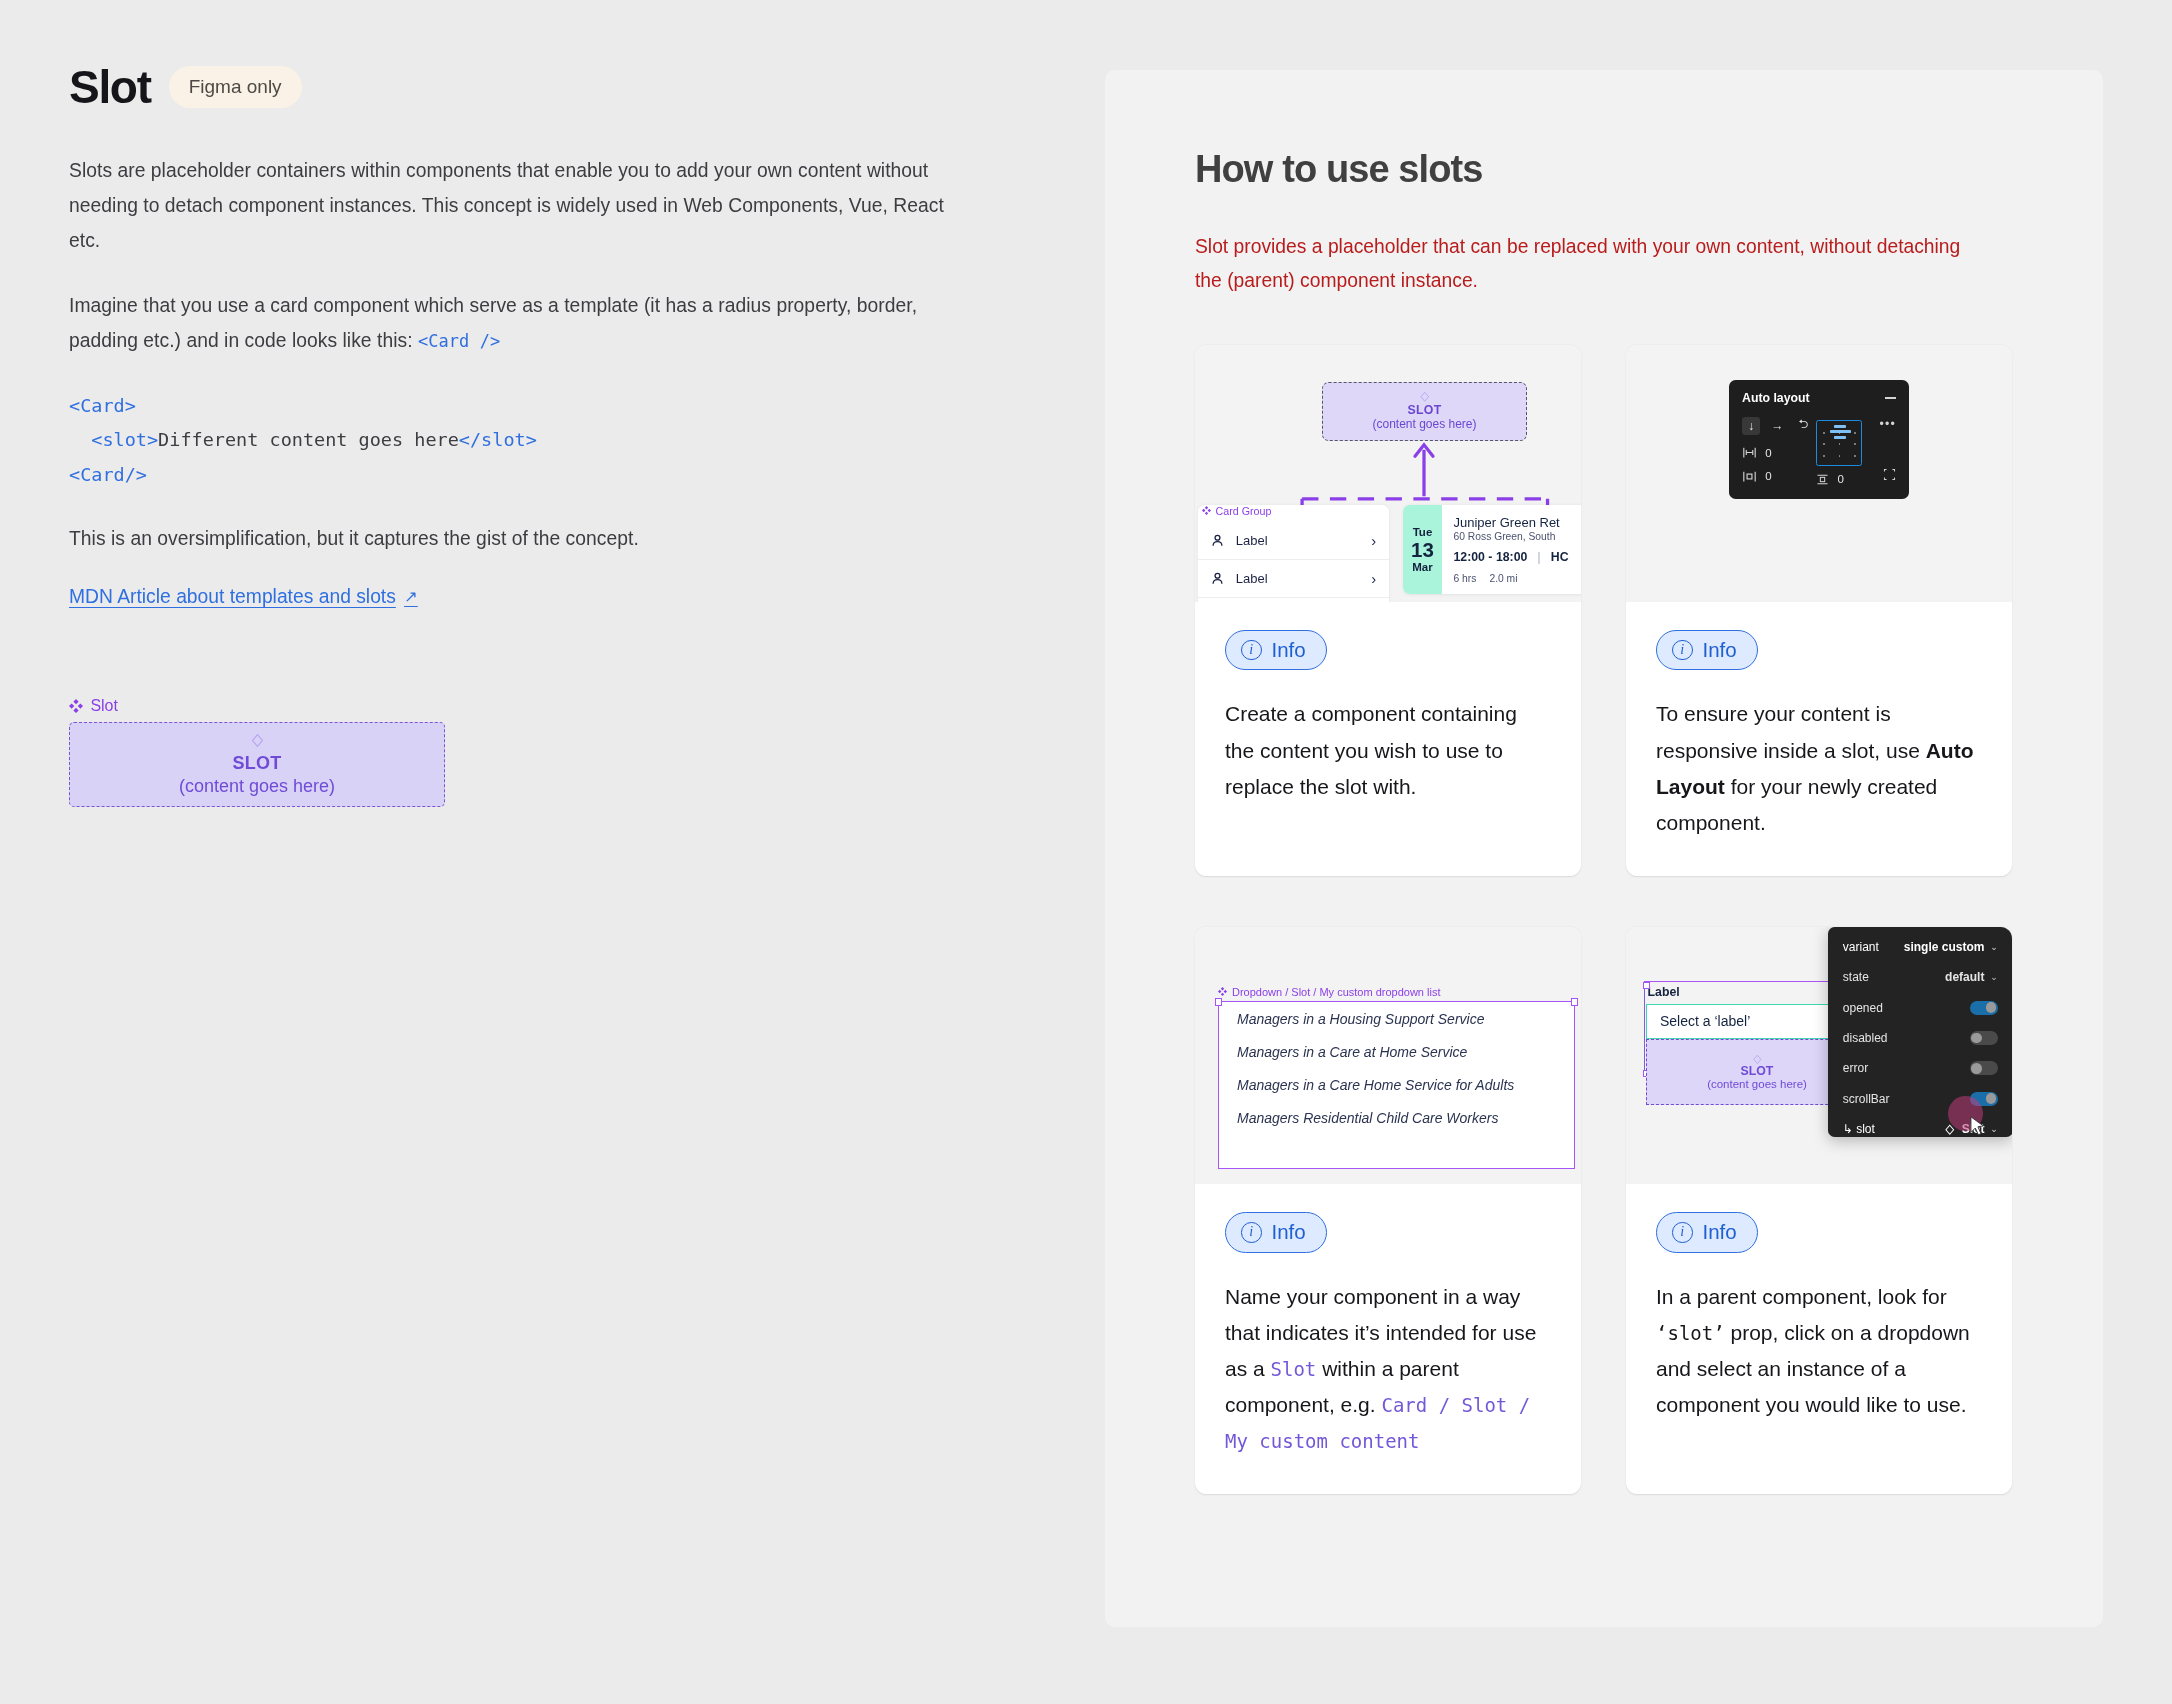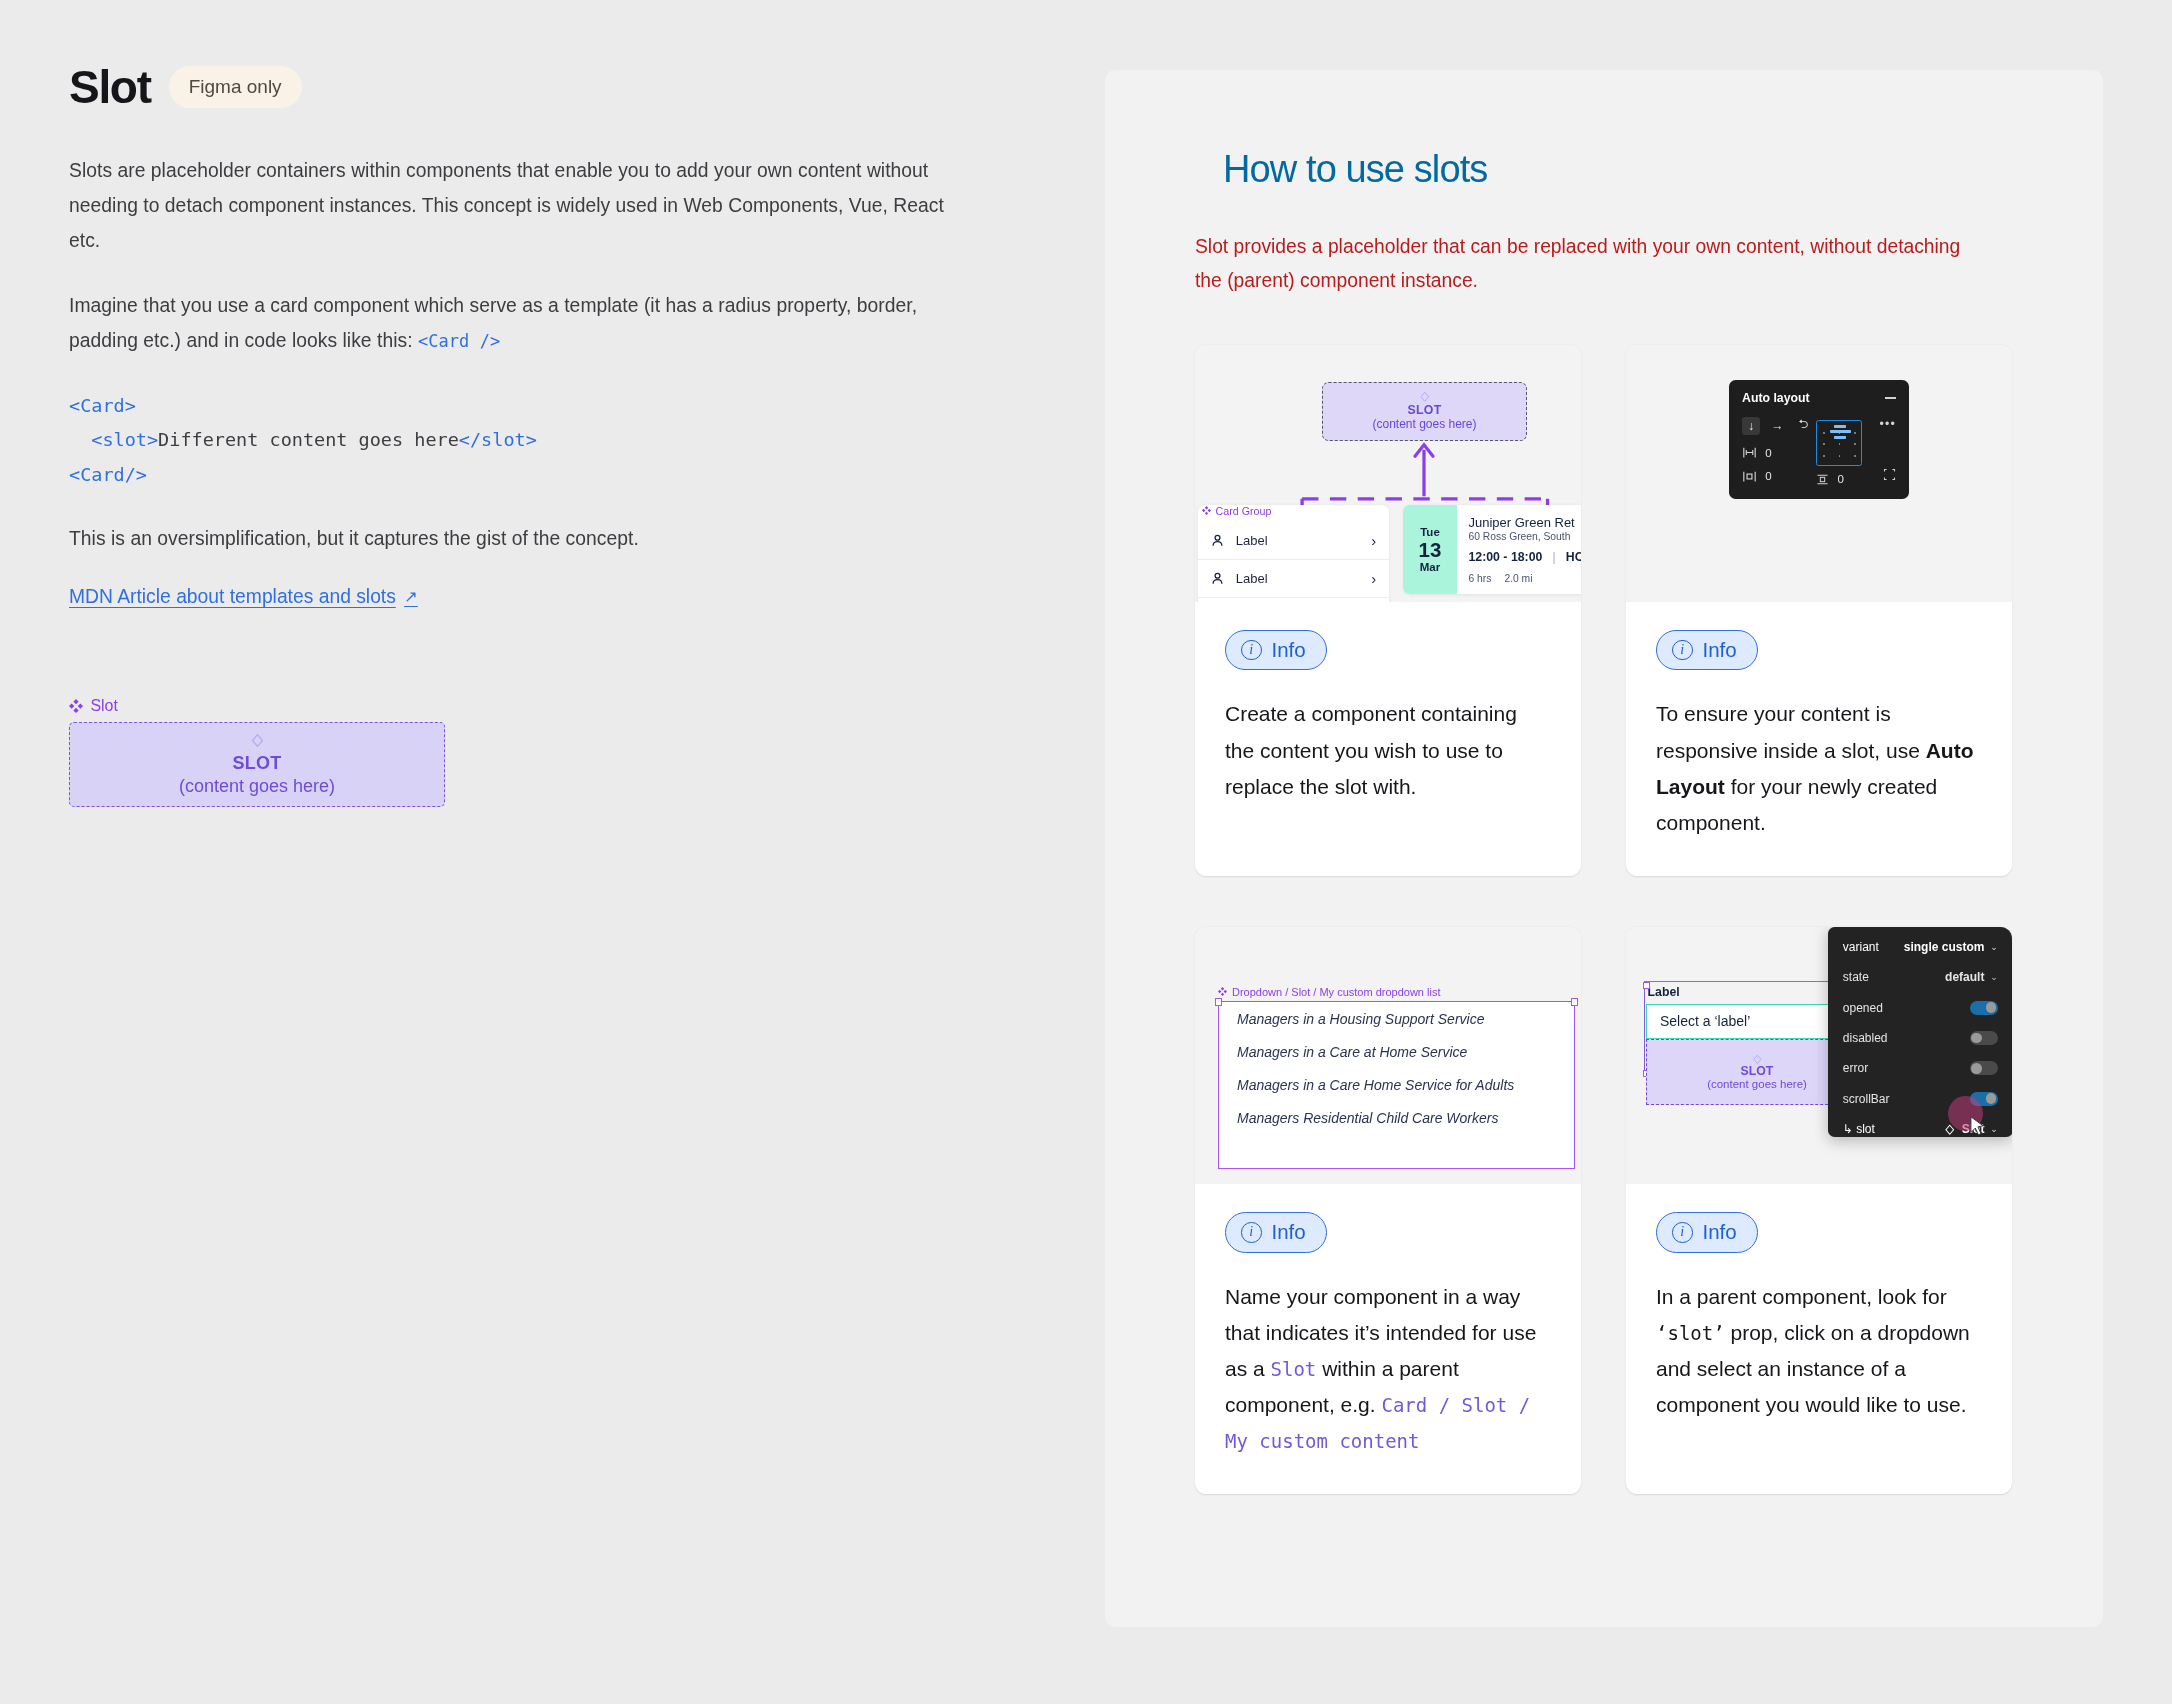--- a/index.html
+++ b/index.html
@@ -95,22 +95,22 @@
   
   .right-panel {
     position: absolute;
     left: 1105px; top: 70px;
     width: 998px; height: 1557px;
     background: #f2f2f2;
     border-radius: 10px;
   }
   .panel-inner { padding: 78px 90px 0 90px; }
   .panel-title {
-    font-size: 38px; font-weight: 400; letter-spacing: -0.9px;
-    color: #0369a1; margin-bottom: 39px; margin-left: 28px;
+    font-size: 38px; font-weight: 700; letter-spacing: -0.9px;
+    color: #404040; margin-bottom: 39px;
   }
   .panel-sub {
     font-size: 19.3px; line-height: 1.78; color: #b91c1c; max-width: 789px;
     margin-bottom: 46px;
   }
   .card-grid {
     display: grid;
     grid-template-columns: 386px 386px;
     column-gap: 45px;
     row-gap: 51px;
@@ -177,21 +177,21 @@
   }
   .cg-row:last-child { border-bottom: none; }
   .cg-chev { margin-left: auto; font-size: 15px; color: #1d2347; }
   .findshift {
     position: absolute; left: 208px; top: 0; width: 214px;
     background: #fff; border-radius: 6.6px; overflow: hidden;
     box-shadow: 0 0.8px 3.3px rgba(0,0,0,.07);
     display: flex;
   }
   .fs-date {
-    background: #aaf4dc; width: 54px; flex: none;
+    background: #aaf4dc; width: 39px; flex: none;
     display: flex; flex-direction: column; align-items: center; justify-content: center;
     padding: 21px 0; color: #14233f;
   }
   .fs-date .d1 { font-size: 11.5px; font-weight: 700; }
   .fs-date .d2 { font-size: 20.5px; font-weight: 700; line-height: 1.15; }
   .fs-date .d3 { font-size: 11.5px; font-weight: 700; }
   .fs-info { padding: 10px 11.5px; color: #14233f; }
   .fs-info .n { font-size: 13px; white-space: nowrap; }
   .fs-info .a { font-size: 10.3px; color: #4a5270; white-space: nowrap; margin-top: 1.6px; }
   .fs-info .t { font-size: 12.3px; font-weight: 700; margin-top: 7.4px; white-space: nowrap; }

